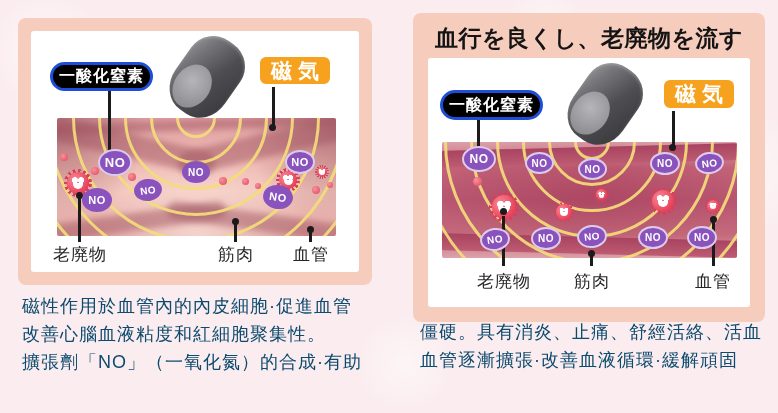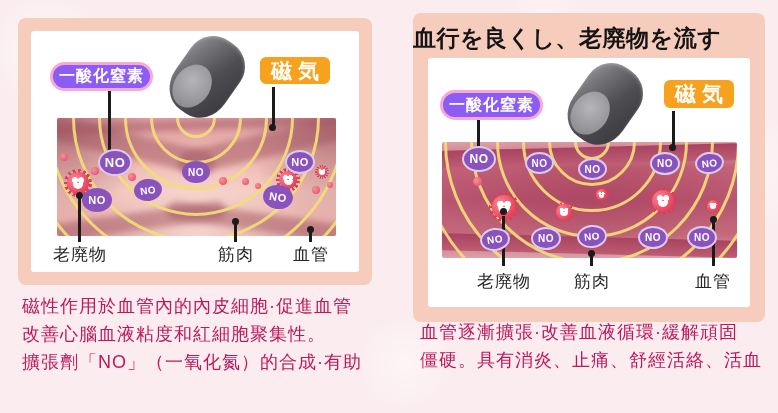--- a/index.html
+++ b/index.html
@@ -8,33 +8,33 @@
     font-family:"Liberation Sans","DejaVu Sans",sans-serif;
     background:
       radial-gradient(circle at 6% 12%, rgba(255,255,255,.55), rgba(255,255,255,0) 7%),
       radial-gradient(circle at 52% 88%, rgba(255,255,255,.45), rgba(255,255,255,0) 9%),
       radial-gradient(circle at 96% 42%, rgba(255,255,255,.45), rgba(255,255,255,0) 8%),
       radial-gradient(circle at 70% 6%, rgba(255,255,255,.4), rgba(255,255,255,0) 6%),
       #FBEDEF;
   }
   .panel{position:absolute;background:#F6CDBD;border-radius:8px;}
   .inner{position:absolute;background:#ffffff;border-radius:3px;}
-  .ptitle{position:absolute;top:10px;left:0;width:100%;text-align:left;
+  .ptitle{position:absolute;top:10px;left:0;width:100%;text-align:center;
     font-size:23px;font-weight:bold;color:#141414;letter-spacing:0.5px;}
   
   .magnet{position:absolute;width:60px;height:84px;z-index:4;transform:rotate(35deg);
     border-radius:46% 46% 44% 44% / 32% 32% 36% 36%;
     background:linear-gradient(110deg,#9a9a9e 0%,#76767a 22%,#4e4e52 55%,#38383c 100%);
     box-shadow:inset 0 2px 3px rgba(255,255,255,.22);}
   .m-cap{position:absolute;left:5px;bottom:3px;width:36px;height:46px;border-radius:50%;
     background:radial-gradient(circle at 42% 40%,#b6b6ba,#8e8e92 78%);}
   
   .badge{position:absolute;display:flex;align-items:center;justify-content:center;
     color:#fff;font-weight:bold;z-index:5;box-sizing:border-box;}
-  .badge-rose{background:#8b5cf6;border:3px solid #f9a8d4;border-radius:18px;font-size:16px;letter-spacing:1px;}
+  .badge-rose{background:#000000;border:3px solid #1d4ed8;border-radius:18px;font-size:16px;letter-spacing:1px;}
   .badge-orange{background:#F6A21E;border:3px solid #fff;border-radius:9px;font-size:21px;letter-spacing:6px;padding-left:6px;}
   
   .pline{position:absolute;width:3px;background:#1b1b1b;z-index:3;}
   .pdot{position:absolute;width:7px;height:7px;border-radius:50%;background:#1b1b1b;z-index:3;}
   .tlabel{position:absolute;font-size:17px;color:#262626;text-align:center;z-index:3;letter-spacing:1px;}
   
   .tissue{position:absolute;overflow:hidden;border-radius:2px;}
   .tissue-left{background:
       radial-gradient(circle at 0% 12%, rgba(138,68,80,.55), rgba(138,68,80,0) 30%),
       radial-gradient(circle at 100% 12%, rgba(138,68,80,.5), rgba(138,68,80,0) 30%),
@@ -55,21 +55,21 @@
     background:repeating-conic-gradient(#D84058 0deg 12deg, rgba(216,64,88,0) 12deg 24deg);}
   .w-core{position:absolute;inset:11%;border-radius:50%;
     background:radial-gradient(circle at 35% 35%,#F98A94,#E83F5A 72%);}
   .w-core::after{content:"";position:absolute;inset:18% 16% 48% 16%;
     background:radial-gradient(circle at 28% 60%, #fff 0 26%, rgba(255,255,255,0) 30%),
                radial-gradient(circle at 72% 60%, #fff 0 26%, rgba(255,255,255,0) 30%);}
   .w-core::before{content:"";position:absolute;left:26%;right:26%;top:50%;height:26%;
     border-radius:0 0 40px 40px;background:#fff;}
   .dot{position:absolute;border-radius:50%;z-index:2;
     background:radial-gradient(circle at 35% 35%,#F8919B,#E04660);}
-  .caption{position:absolute;font-size:18px;line-height:28px;letter-spacing:1px;color:#be185d;}
+  .caption{position:absolute;font-size:18px;line-height:28px;letter-spacing:1px;color:#0c4a6e;}
 </style>
 </head>
 <body>
 
 <div class="panel" style="left:18px;top:18px;width:354px;height:267px">
   <div class="inner" style="left:13px;top:13px;width:328px;height:241px">
 
     <div class="magnet" style="left:146px;top:4px">
       <div class="m-cap"></div>
     </div>
@@ -208,15 +208,15 @@
     <div class="pdot" style="left:160px;top:192px"></div>
     <div class="tlabel" style="left:124px;top:212px;width:80px">筋肉</div>
 
     <div class="pline" style="left:284px;top:162px;height:46px"></div>
     <div class="pdot" style="left:282px;top:158px"></div>
     <div class="tlabel" style="left:245px;top:212px;width:80px">血管</div>
   </div>
 </div>
 
 <div class="caption" style="left:420px;top:318px;width:350px">
+  <div>僵硬。具有消炎、止痛、舒經活絡、活血</div>
   <div>血管逐漸擴張·改善血液循環·緩解頑固</div>
-  <div>僵硬。具有消炎、止痛、舒經活絡、活血</div>
 </div>
 
 </body></html>

